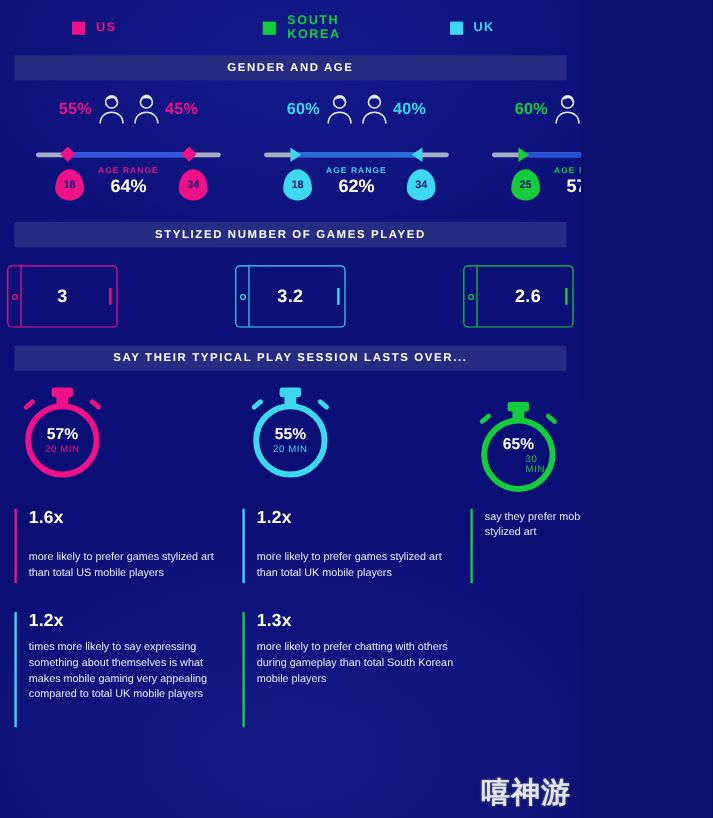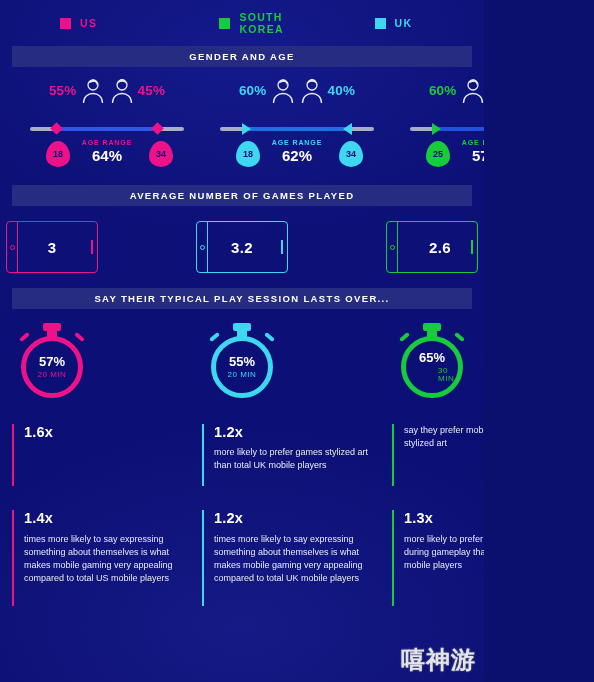--- a/index.html
+++ b/index.html
@@ -274,21 +274,21 @@
     padding-left: 10px;
     border-left: 2px solid currentColor;
     min-height: 62px;
   }
   .card-inner { padding-right: 12px; }
   .card-big {
     color: #ffffff;
     font-size: 14.5px;
     font-weight: bold;
     letter-spacing: 0.2px;
-    margin-bottom: 6px;
+    margin-bottom: 18px;
   }
   .card-text {
     color: #e9eaf6;
     font-size: 9px;
     line-height: 1.45;
   }
 
   .cards.why .card { min-height: 96px; }
   .cards.why .card-big { margin-bottom: 7px; }
 
@@ -442,21 +442,21 @@
           <span class="pin-num">18</span>
         </div>
       </div>
     </div>
 
   </div>
 
   <div class="sp10"></div>
 
   <div class="bar">
-    <span class="bar-title">AVERAGE NUMBER OF GAMES PLAYED</span>
+    <span class="bar-title">STYLIZED NUMBER OF GAMES PLAYED</span>
   </div>
 
   <div class="cols phone-row">
     <div class="col" style="justify-content:center">
       <div class="phone" id="ph-us" style="color: rgb(238, 18, 137);">
         <span class="phone-inner-l"></span>
         <span class="phone-cam"></span>
         <span class="phone-speaker"></span>
         <span class="phone-num">3</span>
       </div>
@@ -501,64 +501,59 @@
         <span class="watch-ear-l"></span>
         <span class="watch-ear-r"></span>
         <span class="watch-stem"></span>
         <span class="watch-crown"></span>
         <div class="watch-dial">
           <span class="watch-pct">55%</span>
           <span class="watch-min" id="wm-uk" style="color: rgb(62, 215, 240);">20 MIN</span>
         </div>
       </div>
     </div>
-    <div class="col" style="justify-content:center">
+    <div class="col" style="justify-content:flex-end">
       <div class="watch" id="wt-kr" style="color: rgb(22, 204, 60);">
         <span class="watch-ear-l"></span>
         <span class="watch-ear-r"></span>
         <span class="watch-stem"></span>
         <span class="watch-crown"></span>
         <div class="watch-dial">
           <span class="watch-pct">65%</span>
           <span class="watch-min" id="wm-kr" style="color: rgb(22, 204, 60); margin-left: 32px;">30 MIN</span>
         </div>
       </div>
     </div>
   </div>
 
 
   <div class="cards">
     <div class="card" id="sa-us" style="color: rgb(238, 18, 137);">
       <div class="card-inner">
         <div class="card-big" style="color: rgb(255, 255, 255);">1.6x</div>
+        <div class="card-text" style="color: rgb(233, 234, 246);">more likely to prefer games stylized art than total US mobile players</div>
       </div>
     </div>
     <div class="card" id="sa-uk" style="color: rgb(62, 215, 240);">
       <div class="card-inner">
         <div class="card-big" style="color: rgb(255, 255, 255);">1.2x</div>
         <div class="card-text" style="color: rgb(233, 234, 246);">more likely to prefer games stylized art than total UK mobile players</div>
       </div>
     </div>
     <div class="card" id="sa-kr" style="color: rgb(22, 204, 60);">
       <div class="card-inner">
         <div class="card-text" style="color: rgb(233, 234, 246);">say they prefer mobile games with stylized art</div>
       </div>
     </div>
   </div>
 
   <div class="sp12"></div>
 
 
   <div class="cards why">
-    <div class="card" id="wp-us" style="color: rgb(238, 18, 137);">
-      <div class="card-inner">
-        <div class="card-big" style="color: rgb(255, 255, 255);">1.4x</div>
-        <div class="card-text" style="color: rgb(233, 234, 246);">times more likely to say expressing something about themselves is what makes mobile gaming very appealing compared to total US mobile players</div>
-      </div>
-    </div>
     <div class="card" id="wp-uk" style="color: rgb(62, 215, 240);">
       <div class="card-inner">
         <div class="card-big" style="color: rgb(255, 255, 255);">1.2x</div>
         <div class="card-text" style="color: rgb(233, 234, 246);">times more likely to say expressing something about themselves is what makes mobile gaming very appealing compared to total UK mobile players</div>
       </div>
     </div>
     <div class="card" id="wp-kr" style="color: rgb(22, 204, 60);">
       <div class="card-inner">
         <div class="card-big" style="color: rgb(255, 255, 255);">1.3x</div>
         <div class="card-text" style="color: rgb(233, 234, 246);">more likely to prefer chatting with others during gameplay than total South Korean mobile players</div>

